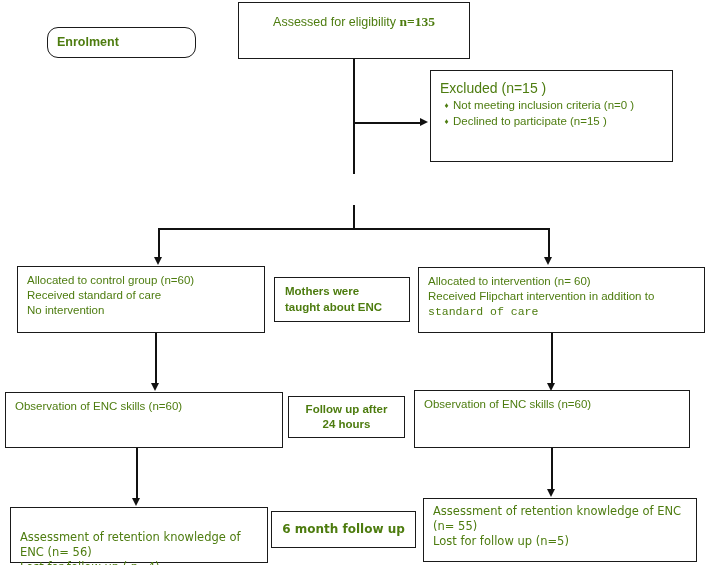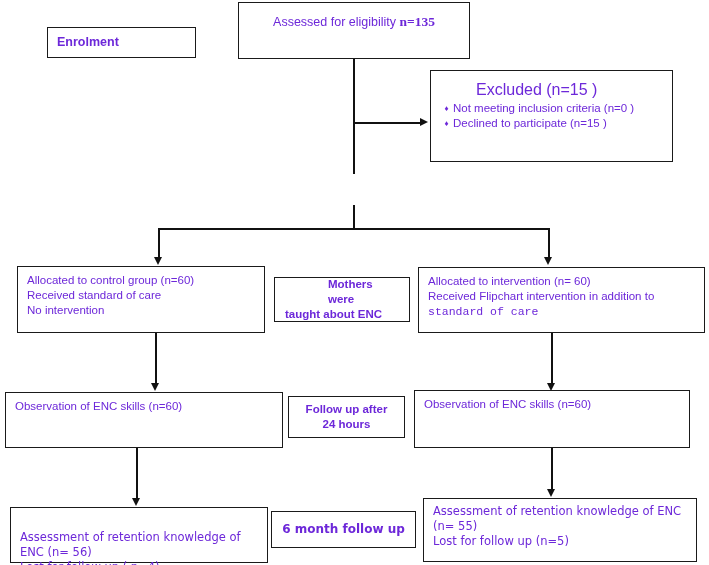--- a/index.html
+++ b/index.html
@@ -17,21 +17,21 @@
     font-family: "Liberation Sans", sans-serif;
     color: #000000;
   }
   .box {
     position: absolute;
     box-sizing: border-box;
     border: 1.4px solid #1a1a1a;
     background: #ffffff;
     padding: 6px 9px;
     line-height: 1.32;
-    color: #6d28d9;
+    color: #4d7c0f;
   }
   .arial { font-family: "Liberation Sans", sans-serif; }
   .calibri { font-family: "DejaVu Sans", sans-serif; }
   .bold { font-weight: bold; }
   .center { text-align: center; }
   .vcenter {
     display: flex;
     flex-direction: column;
     justify-content: center;
   }
@@ -74,37 +74,37 @@
     position: relative;
     top: -1px;
   }
   .ln { display: block; }
 </style>
 </head>
 <body>
 
 <div id="canvas">
 
-  <div class="box arial vcenter" style="left:47px; top:27px; width:149px; height:31px;">
+  <div class="box arial vcenter" style="left:47px; top:27px; width:149px; height:31px;border-radius:11px;">
     <span class="bold" style="font-size:12.5px;">Enrolment</span>
   </div>
 
   <div class="box arial" style="left:238px; top:2px; width:232px; height:57px;">
     <div class="center" style="font-size:12.5px; padding-top:4px;">
       <span>Assessed for eligibility </span><span class="serif-bold" style="font-size:13.5px;">n=135</span>
     </div>
   </div>
 
   <div class="line vline" style="left:353px; top:59px; height:115px;"></div>
 
   <div class="line hline" style="left:353px; top:122px; width:68px;"></div>
   <div class="arrow-right" style="left:420px; top:118px;"></div>
 
   <div class="box arial" style="left:430px; top:70px; width:243px; height:92px;">
-    <div style="font-size:16px; padding-top:2px;margin-left:36px;">Excluded (n=15   )</div>
+    <div style="font-size:14px; padding-top:2px;">Excluded (n=15   )</div>
     <div class="bullet-row" style="font-size:11.5px; margin-top:1px;">
       <span class="bullet-mark">♦</span>
       <span>Not meeting inclusion criteria (n=0 )</span>
     </div>
     <div class="bullet-row" style="font-size:11.5px;">
       <span class="bullet-mark">♦</span>
       <span>Declined to participate (n=15 )</span>
     </div>
   </div>
 
@@ -116,21 +116,21 @@
   <div class="line vline" style="left:548px; top:228px; height:30px;"></div>
   <div class="arrow-down" style="left:544px; top:257px;"></div>
 
   <div class="box arial" style="left:17px; top:266px; width:248px; height:67px;">
     <span class="ln" style="font-size:11.5px;">Allocated to control group (n=60)</span>
     <span class="ln" style="font-size:11.5px;">Received standard of care</span>
     <span class="ln" style="font-size:11.5px;">No intervention</span>
   </div>
 
   <div class="box arial vcenter" style="left:274px; top:277px; width:136px; height:45px; padding:4px 10px;">
-    <span class="bold" style="font-size:11.5px;margin-left:43px;">Mothers were</span>
+    <span class="bold" style="font-size:11.5px;">Mothers were</span>
     <span class="bold" style="font-size:11.5px;">taught about ENC</span>
   </div>
 
   <div class="box arial" style="left:418px; top:267px; width:287px; height:66px;">
     <span class="ln" style="font-size:11.5px;">Allocated to intervention (n= 60)</span>
     <span class="ln" style="font-size:11.5px;">Received Flipchart intervention in addition to</span>
     <span class="ln" style="font-size:11.5px;font-family:Liberation Mono, monospace;">standard of care</span>
   </div>
 
   <div class="line vline" style="left:155px; top:333px; height:51px;"></div>

